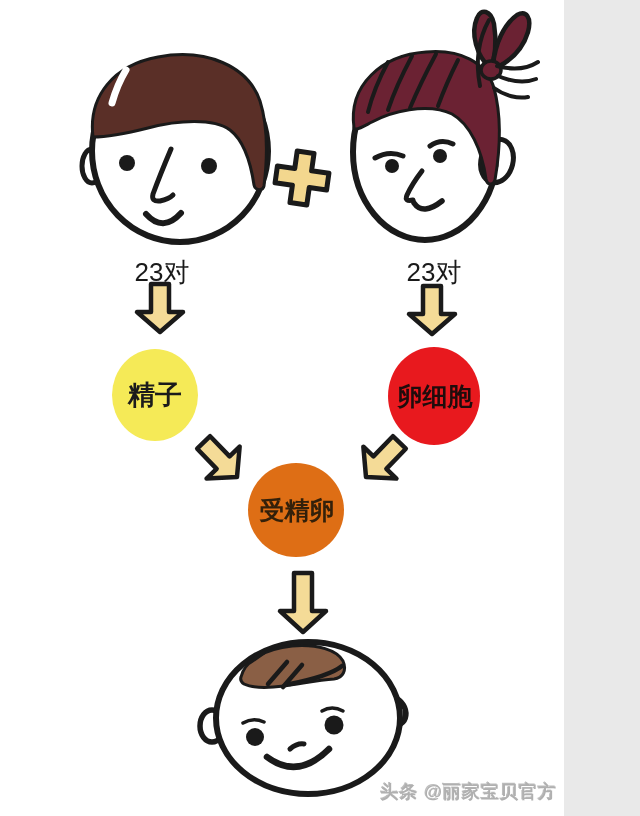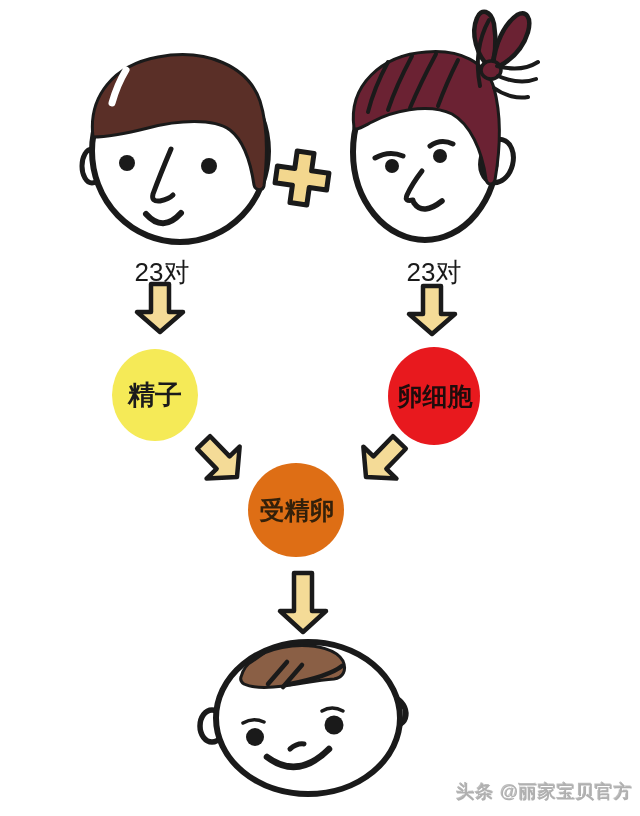--- a/index.html
+++ b/index.html
@@ -1,18 +1,18 @@
 <!DOCTYPE html>
 <html><head>
 <meta charset="utf-8">
 <style>
   html,body{margin:0;padding:0;background:#e9e9e9;}
   .canvas{
     position:relative;
-    width:640px;height:816px;
+    width:564px;height:816px;
     background:#ffffff;
     overflow:hidden;
     font-family:"Liberation Sans","DejaVu Sans",sans-serif;
   }
   .canvas svg{position:absolute;left:0;top:0;}
   .watermark{
     position:absolute;
     right:7px;bottom:12px;
     font-size:18px;
     font-weight:700;

